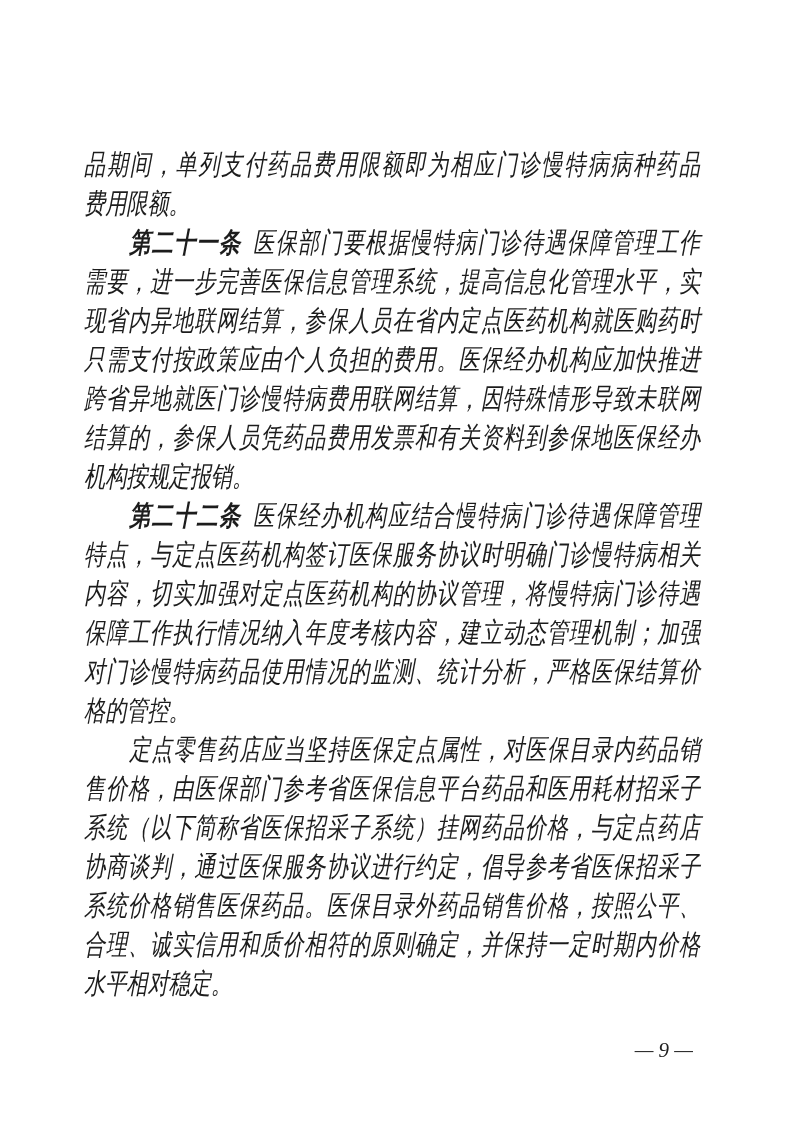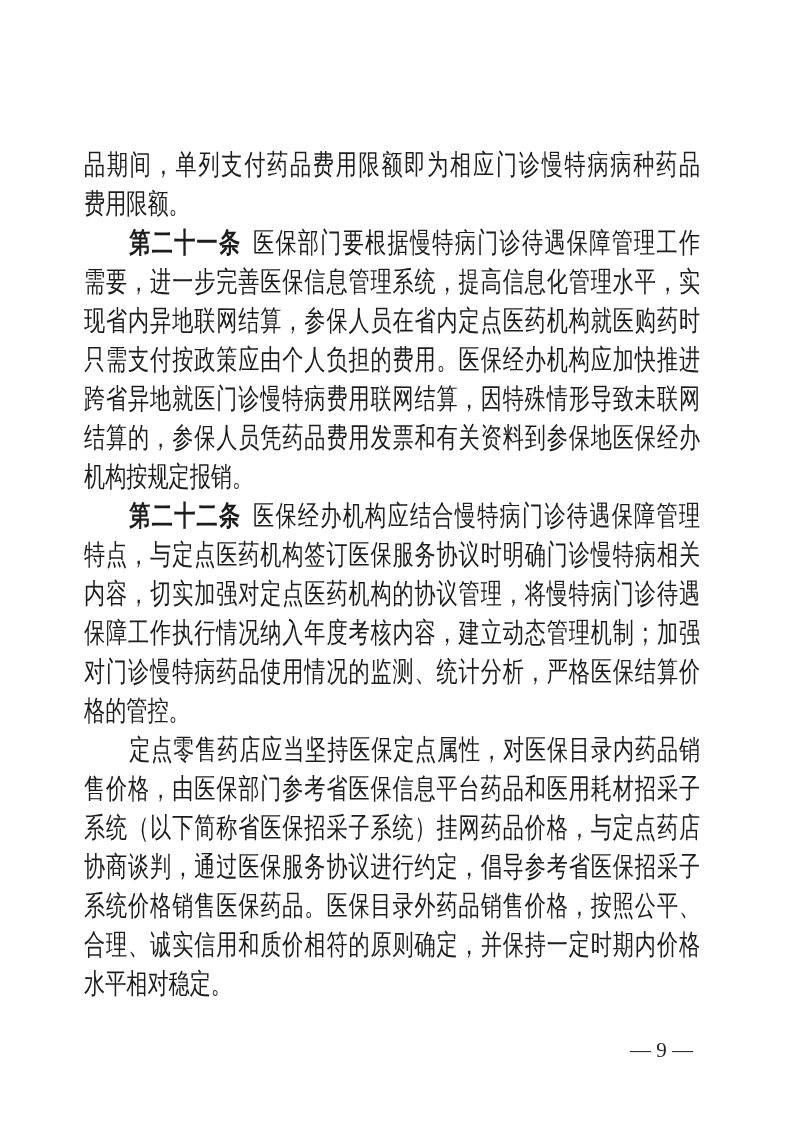--- a/index.html
+++ b/index.html
@@ -8,20 +8,21 @@
     background: #ffffff;
   }
   .page {
     position: relative;
     width: 793px;
     height: 1122px;
     background: #ffffff;
     overflow: hidden;
     font-family: "Liberation Serif", "DejaVu Serif", serif;
     color: #1c1c1c;
+    font-style: italic;
   }
   
   .text-block {
     position: absolute;
     left: 84px;
     top: 145px;
     width: 816px;
     transform: scaleX(0.755);
     transform-origin: left top;
     font-size: 28px;

